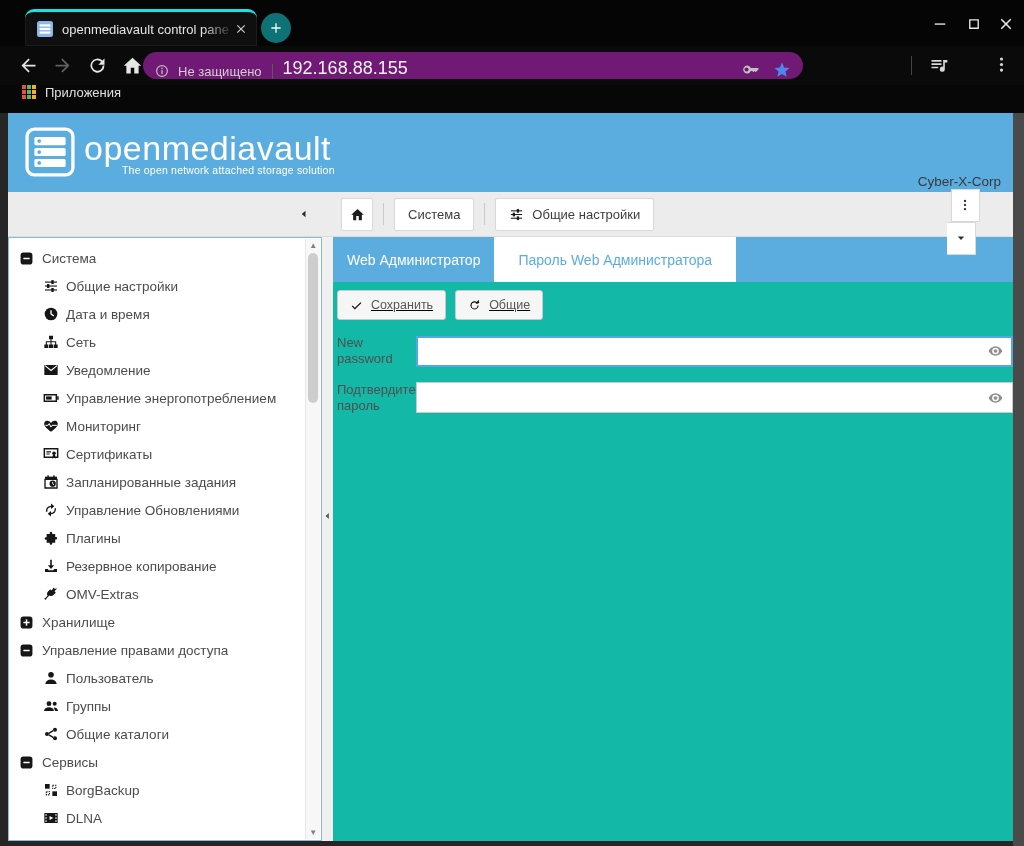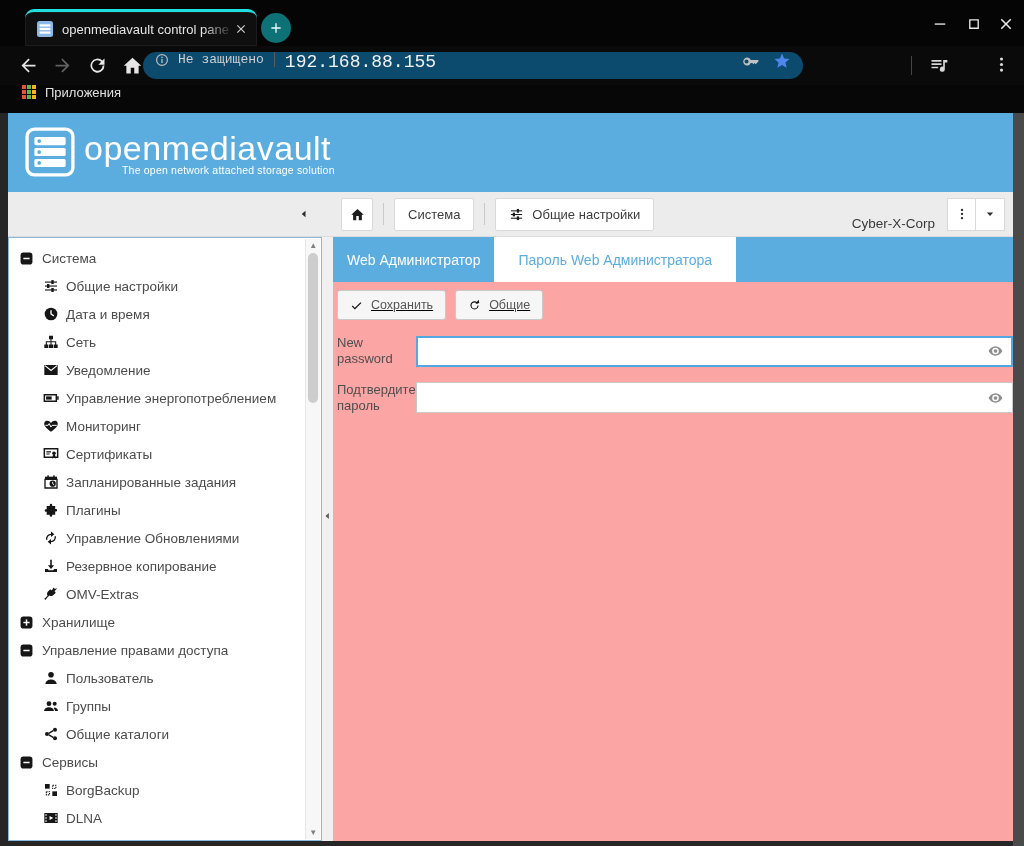--- a/index.html
+++ b/index.html
@@ -19,21 +19,21 @@
   .tab-close { width:14px; height:14px; color:#cfcfcf; }
   .newtab { position:absolute; left:261px; top:13px; width:30px; height:30px; border-radius:50%;
           background:#0d7176; color:#eafcfc; display:flex; align-items:center; justify-content:center; }
   .newtab .icon { width:16px; height:16px; }
   .winctl { position:absolute; top:15px; width:18px; height:18px; color:#e9e9e9; }
 
   .addrbar { position:absolute; top:46px; left:0; width:1024px; height:39px; background:#0a0a0a; }
   .nav-ic { position:absolute; top:9px; width:21px; height:21px; color:#e6e6e6; }
   .nav-ic.dim { color:#616161; }
   .omnibox { position:absolute; left:143px; top:6px; width:660px; height:27px; border-radius:14px;
-          background:#0c4a6e; display:flex; align-items:flex-start; padding:0 12px 0 11px;font-family:Liberation Mono, monospace; }
+          background:#701a75; display:flex; align-items:flex-end; padding:0 12px 0 11px; }
   .sec-text { color:#cfcfcf; font-size:13px; margin-left:8px; }
   .omni-sep { width:1px; height:15px; background:#5c5c5c; margin:0 10px; }
   .url-text { color:#f1f1f1; font-size:18px; flex:1; }
   .addr-right-sep { position:absolute; left:911px; top:10px; width:1px; height:19px; background:#454545; }
 
   .bookmarksbar { position:absolute; top:85px; left:0; width:1024px; height:28px; background:#070707;
           display:flex; align-items:flex-start; }
   .appgrid { width:14px; height:14px; margin-left:22px; display:grid;
           grid-template-columns:repeat(3,1fr); grid-template-rows:repeat(3,1fr); gap:1.5px; }
   .appgrid i { display:block; }
@@ -54,21 +54,21 @@
 
   
   .omv-toolbar { height:45px; background:#ececec; border-bottom:1px solid #dcdcdc;
           display:flex; align-items:center; position:relative; }
   .collapse-arr { position:absolute; left:290px; top:16px; width:12px; height:12px; color:#2b2b2b; }
   .home-btn { margin-left:333px; width:32px; justify-content:center; padding:0; }
   .tb-btn { height:33px; background:#fff; border:1px solid #d9d9d9; border-radius:2px; color:#3d3d3d;
           font-size:13px; display:inline-flex; align-items:center; gap:8px; padding:0 13px; cursor:default; }
   .tb-btn .icon { width:15px; height:15px; color:#1c1c1c; }
   .crumb-sep { width:1px; height:22px; background:#c9c9c9; margin:0 10px; }
-  .tb-right { margin-left:auto; display:flex; align-items:flex-end; }
+  .tb-right { margin-left:auto; display:flex; align-items:center;flex-direction:column; }
   .user-label { color:#3a3a3a; font-size:13.5px; margin-right:12px; }
   .mini-btn { width:29px; height:33px; background:#fff; border:1px solid #d9d9d9; display:flex;
           align-items:center; justify-content:center; color:#2f2f2f; }
   .mini-btn + .mini-btn { border-left:none; }
   .mini-btn .icon { width:14px; height:14px; }
 
   
   .main { display:flex; height:604px; background:#f0f0f0; }
   .sidebar { width:317px; background:#fff; border:1px solid #8cb8dc; position:relative; overflow:hidden; }
   .side-tree { padding-top:6px; }
@@ -79,21 +79,21 @@
   .side-row.lvl0 .icon { width:15px; height:15px; margin-right:8px; }
   .side-label { color:#4c4c4c; font-size:13.5px; white-space:nowrap; }
   .side-scroll { position:absolute; top:1px; right:1px; bottom:1px; width:15px; background:#f7f7f7;
           border-left:1px solid #e7e7e7; }
   .scr-arr { position:absolute; left:0; width:14px; text-align:center; font-size:8px; color:#7f7f7f; }
   .scr-thumb { position:absolute; left:2px; top:14px; width:10px; height:150px; background:#cdcdcd; border-radius:6px; }
 
   .splitter { width:11px; background:#f0f0f0; position:relative; }
   .split-arr { position:absolute; left:0; top:272px; width:11px; height:14px; color:#5a5a5a; }
 
-  .content { flex:1; background:#fca5a5; display:flex; flex-direction:column; }
+  .content { flex:1; background:#14b8a6; display:flex; flex-direction:column; }
   .content-tabs { height:45px; background:#5bade0; display:flex; }
   .ctab { display:flex; align-items:center; padding:0 14px; min-width:155px; justify-content:center;
           color:#fff; font-size:14px; cursor:default; }
   .ctab.active { background:#fff; color:#5bade0; padding:0 24px; min-width:0; }
   .content-body { padding:8px 0 0 4px; }
   .actions { display:flex; gap:9px;text-decoration:underline; }
   .action-btn { height:30px; padding:0 12px; display:inline-flex; align-items:center; gap:8px;
           background:#f6f6f6; border:1px solid #c9c9c9; border-radius:3px; color:#565656; font-size:12.5px; }
   .action-btn .icon { width:13px; height:13px; color:#111; }
   .form-row { display:flex; align-items:center; margin-top:15px; }
@@ -398,33 +398,33 @@
                   <rect x="15.3" y="2" width="2.2" height="3.6"></rect>
                   <circle cx="14.5" cy="14.6" r="4.7"></circle>
                   <path d="M14.5 11.8v2.8l2 1.5" fill="none" stroke="#fff" stroke-width="1.4"></path>
                 </svg>
               </span>
               <span class="side-label">Запланированные задания</span>
             </div>
             <div class="side-row lvl1">
               <span class="icon">
                 <svg viewBox="0 0 24 24" fill="currentColor" xmlns="http://www.w3.org/2000/svg">
-                  <path d="M10.2 3.6a1.9 1.9 0 0 1 3.6.9V6h4.5v4.5h1.1a1.9 1.9 0 1 1 0 3.8h-1.1V19h-4.5v1.1a1.9 1.9 0 1 1-3.8 0V19H5.5v-4.5H4.4a1.9 1.9 0 1 1 0-3.8h1.1V6h4.7z"></path>
-                </svg>
-              </span>
-              <span class="side-label">Плагины</span>
-            </div>
-            <div class="side-row lvl1">
-              <span class="icon">
-                <svg viewBox="0 0 24 24" fill="currentColor" xmlns="http://www.w3.org/2000/svg">
                   <path d="M12 5.6V2.4l5 4-5 4v-3a5.6 5.6 0 0 0-5.3 7.1H4.5A7.7 7.7 0 0 1 12 5.6z"></path>
                   <path d="M12 18.4v3.2l-5-4 5-4v3a5.6 5.6 0 0 0 5.3-7.1h2.2A7.7 7.7 0 0 1 12 18.4z"></path>
                 </svg>
               </span>
               <span class="side-label">Управление Обновлениями</span>
+            </div>
+            <div class="side-row lvl1">
+              <span class="icon">
+                <svg viewBox="0 0 24 24" fill="currentColor" xmlns="http://www.w3.org/2000/svg">
+                  <path d="M10.2 3.6a1.9 1.9 0 0 1 3.6.9V6h4.5v4.5h1.1a1.9 1.9 0 1 1 0 3.8h-1.1V19h-4.5v1.1a1.9 1.9 0 1 1-3.8 0V19H5.5v-4.5H4.4a1.9 1.9 0 1 1 0-3.8h1.1V6h4.7z"></path>
+                </svg>
+              </span>
+              <span class="side-label">Плагины</span>
             </div>
             <div class="side-row lvl1">
               <span class="icon">
                 <svg viewBox="0 0 24 24" fill="currentColor" xmlns="http://www.w3.org/2000/svg">
                   <path d="M10.8 2.5h2.4V11h3.4L12 16.4 7.4 11h3.4z"></path>
                   <path d="M3 16.5h4.2l1.5 2h6.6l1.5-2H21V21H3z"></path>
                 </svg>
               </span>
               <span class="side-label">Резервное копирование</span>
             </div>

